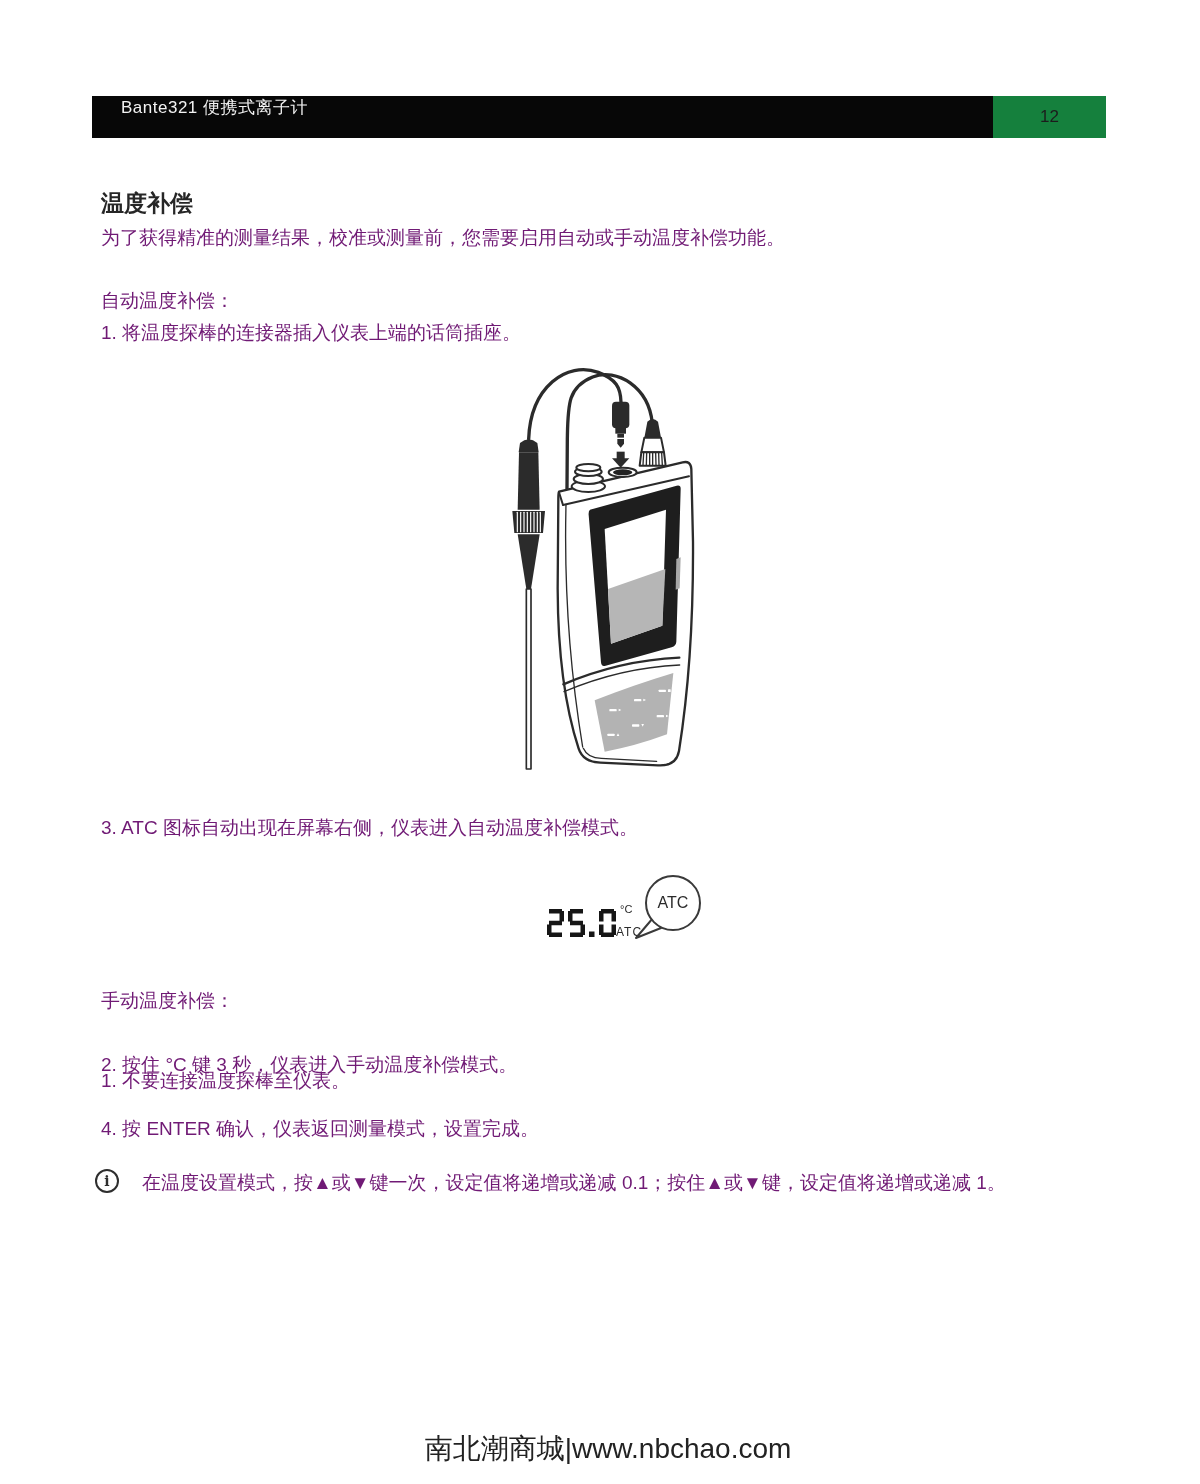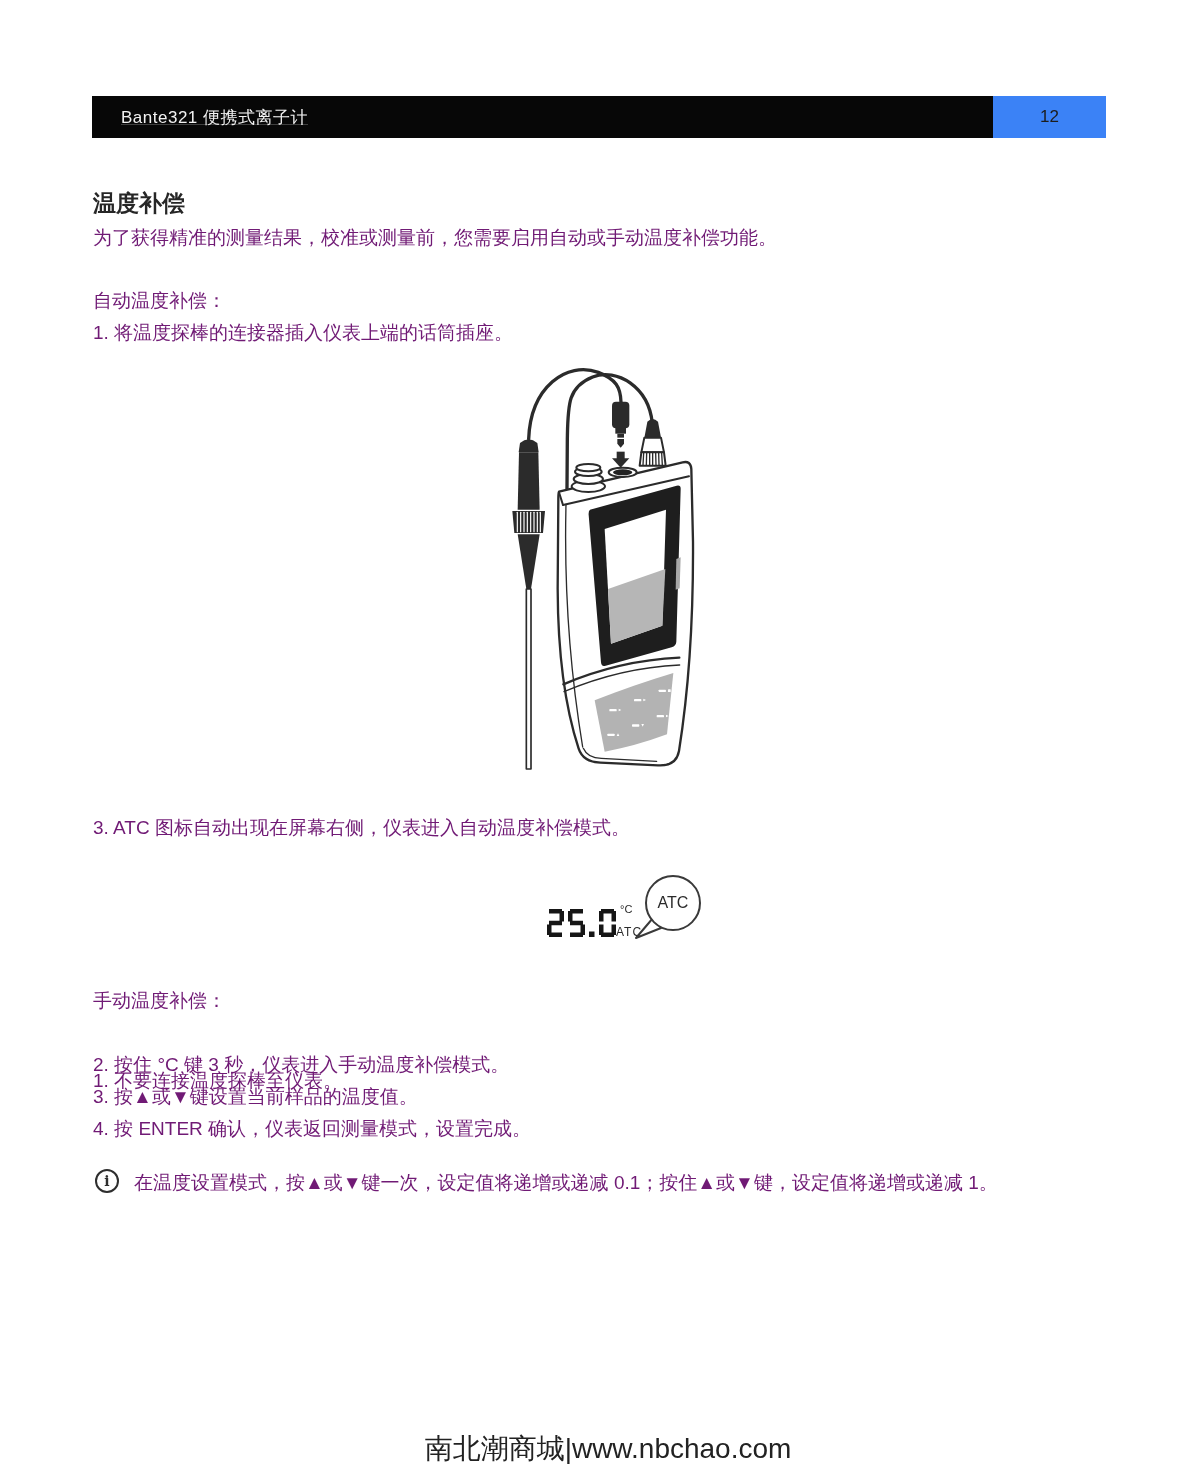--- a/index.html
+++ b/index.html
@@ -1,22 +1,22 @@
 <!DOCTYPE html>
 <html><head>
 <meta charset="utf-8">
 <style>
   html,body{margin:0;padding:0;background:#ffffff;}
   .page{position:relative;width:1200px;height:1484px;background:#ffffff;overflow:hidden;
         font-family:"Liberation Sans",sans-serif;color:#3f3f3f;}
-  .abs{position:absolute;white-space:nowrap;}
+  .abs{position:absolute;white-space:nowrap;margin-left:8px;}
   .header-bar{position:absolute;left:92px;top:96px;width:901px;height:42px;background:#070707;
-              display:flex;align-items:center;text-decoration:underline;}
+              display:flex;align-items:flex-start;}
   .header-title{color:#f2f2f2;font-size:17px;letter-spacing:0.5px;margin-left:29px;}
-  .page-num{position:absolute;left:993px;top:96px;width:113px;height:42px;background:#3b82f6;
+  .page-num{position:absolute;left:993px;top:96px;width:113px;height:42px;background:#15803d;
             display:flex;align-items:center;justify-content:center;color:#1c1c1c;font-size:17px;}
   .h1{font-size:23px;font-weight:bold;color:#262626;}
   .t{font-size:19px;color:#701a75;}
   .note-icon{position:absolute;left:95px;top:1169px;width:20px;height:20px;border:2px solid #2e2e2e;
              border-radius:50%;display:flex;align-items:center;justify-content:center;
              font-family:"DejaVu Serif",serif;font-weight:bold;font-size:14px;color:#2e2e2e;}
   .footer{position:absolute;left:0;top:1430px;width:1200px;text-align:center;
           font-size:28px;color:#222222;margin-left:8px;}
   .lcd{position:absolute;left:535px;top:866px;width:210px;height:100px;}
   .lcd .segs{position:absolute;left:12px;top:43px;}
@@ -163,21 +163,20 @@
     <div class="lcd-atc">ATC</div>
     <svg class="bubble-tail" width="210" height="100" viewBox="0 0 210 100">
       <polygon points="118,52 101,72 126,62" fill="#ffffff" stroke="#3a3a3a" stroke-width="2" stroke-linejoin="round"></polygon>
     </svg>
     <div class="bubble">ATC</div>
   </div>
 
   <div class="abs t" style="left:93px;top:988px;">手动温度补偿：</div>
   <div class="abs t" style="left:93px;top:1068px;">1. 不要连接温度探棒至仪表。</div>
   <div class="abs t" style="left:93px;top:1052px;">2. 按住 °C 键 3 秒，仪表进入手动温度补偿模式。</div>
-  <div class="abs t" style="left:93px;top:1084px;">3. 按▲或▼键设置当前样品的温度值。</div>
   <div class="abs t" style="left:93px;top:1116px;">4. 按 ENTER 确认，仪表返回测量模式，设置完成。</div>
 
   <div class="note-icon">i</div>
   <div class="abs t" style="left:134px;top:1170px;">在温度设置模式，按▲或▼键一次，设定值将递增或递减 0.1；按住▲或▼键，设定值将递增或递减 1。</div>
 
   <div class="footer">南北潮商城|www.nbchao.com</div>
 
 </div>
 
 </body></html>

